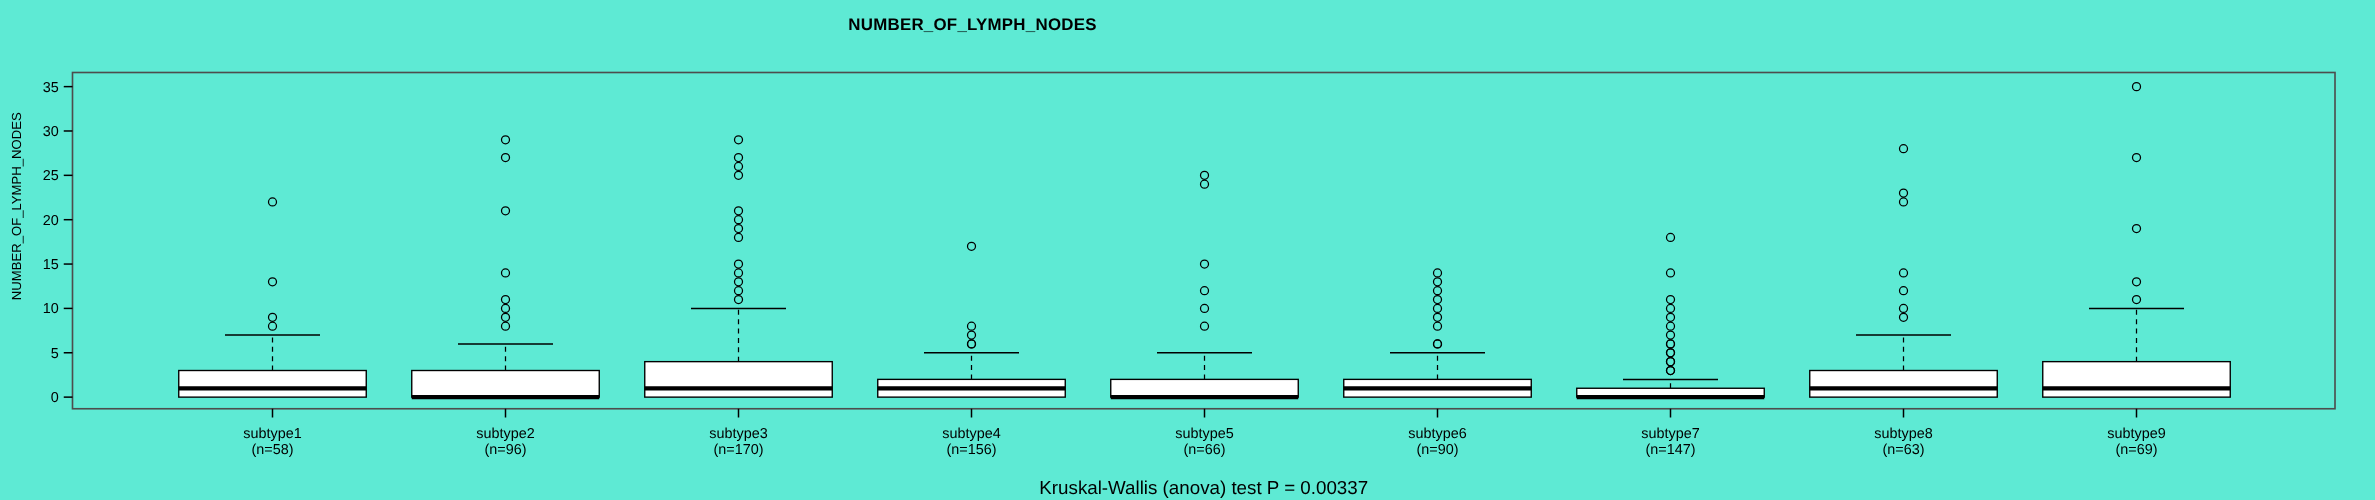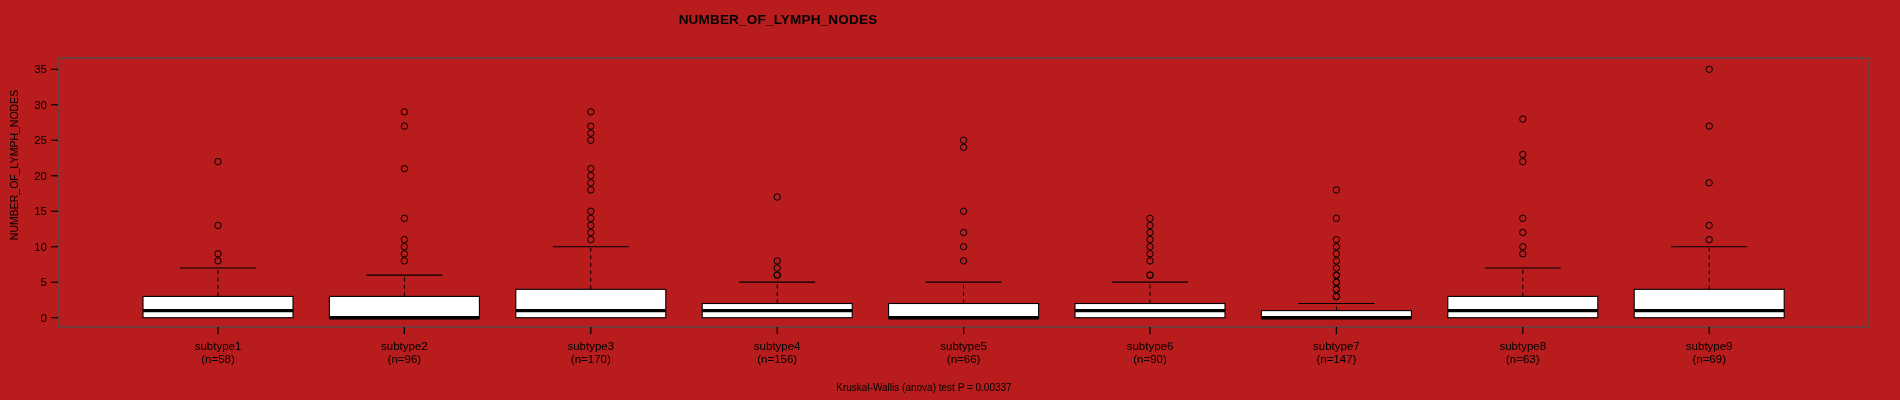--- a/index.html
+++ b/index.html
@@ -5,21 +5,21 @@
   * { margin: 0; padding: 0; box-sizing: border-box; }
   html, body {
     width: 1900px; height: 400px;
     background: #ffffff;
     font-family: "Liberation Sans", sans-serif;
     overflow: hidden;
   }
   .figure {
     position: relative;
     width: 1900px; height: 400px;
-    background: #b91c1c;
+    background: #5eead4;
   }
   .chart-title {
     position: absolute;
     left: 778px; top: 12px;
     transform: translateX(-50%);
     font-size: 13.5px;
     font-weight: bold;
     color: #000000;
     letter-spacing: 0.2px;
     white-space: nowrap;
@@ -27,23 +27,23 @@
   .y-axis-title {
     position: absolute;
     left: 14px; top: 165px;
     transform: translate(-50%, -50%) rotate(-90deg);
     font-size: 10.5px;
     color: #000000;
     white-space: nowrap;
   }
   .footnote {
     position: absolute;
-    left: 924px; top: 382px;
+    left: 963px; top: 382px;
     transform: translateX(-50%);
-    font-size: 10px;
+    font-size: 15px;
     color: #000000;
     white-space: nowrap;
   }
   svg.plot { position: absolute; left: 0; top: 0; }
 </style>
 </head>
 <body>
 
 <div class="figure">
   <div class="chart-title">NUMBER_OF_LYMPH_NODES</div>

